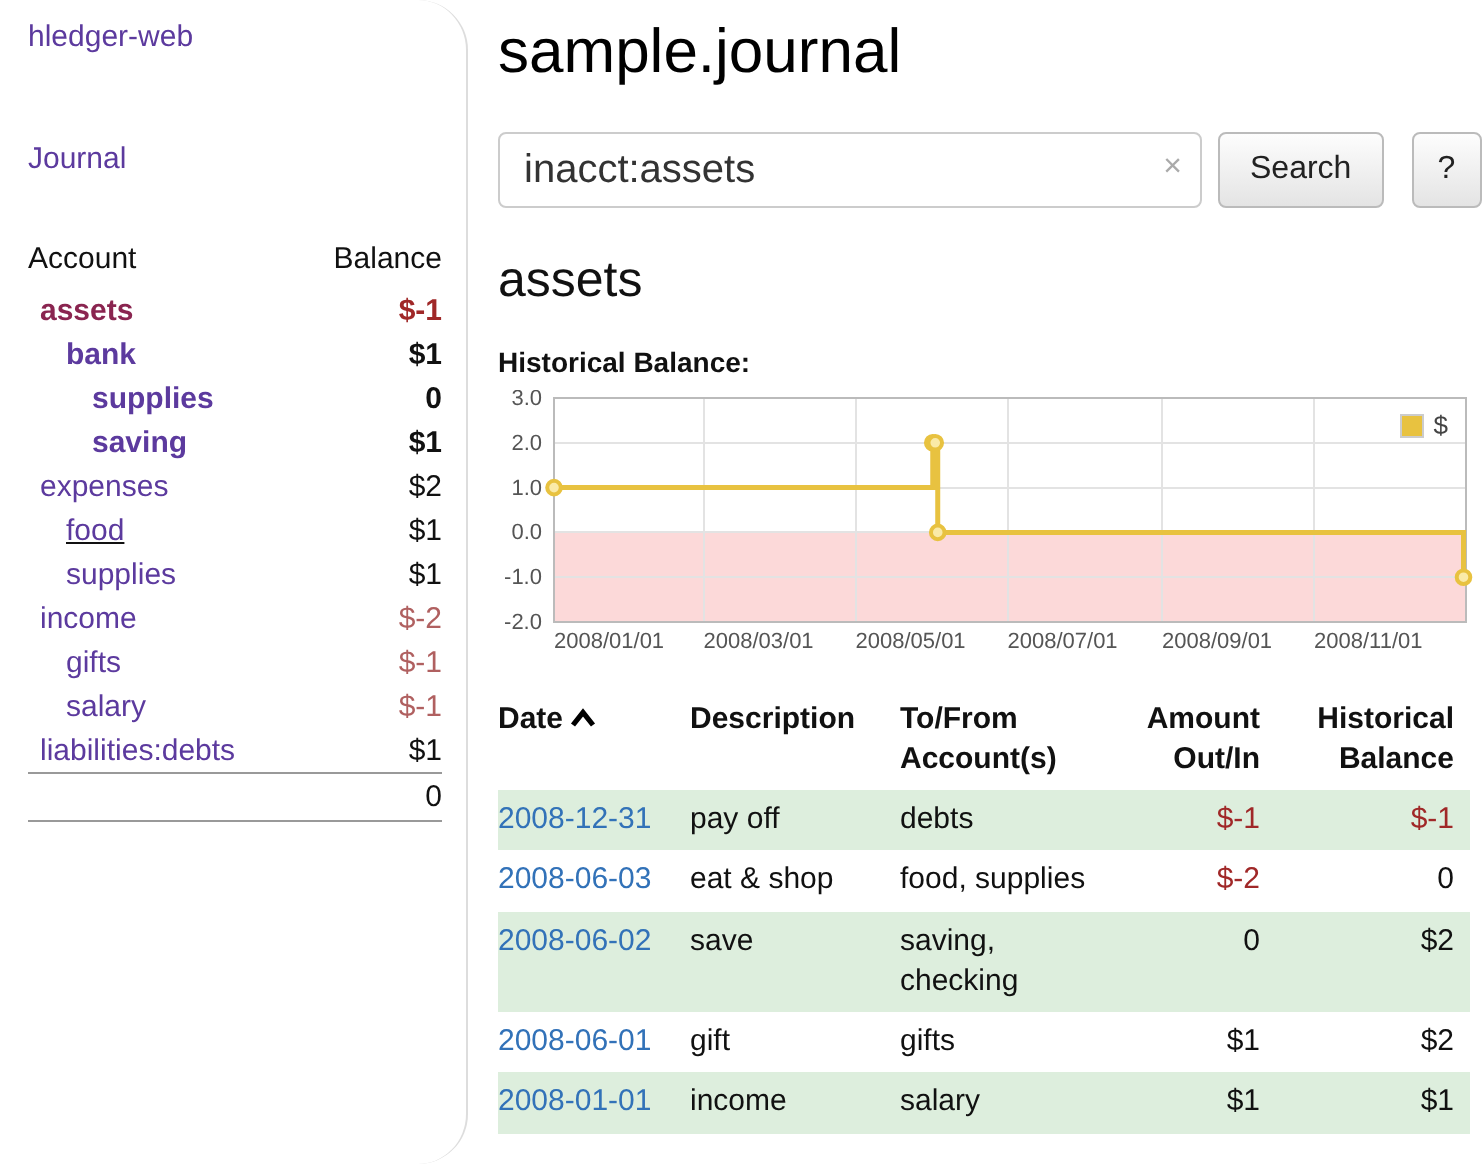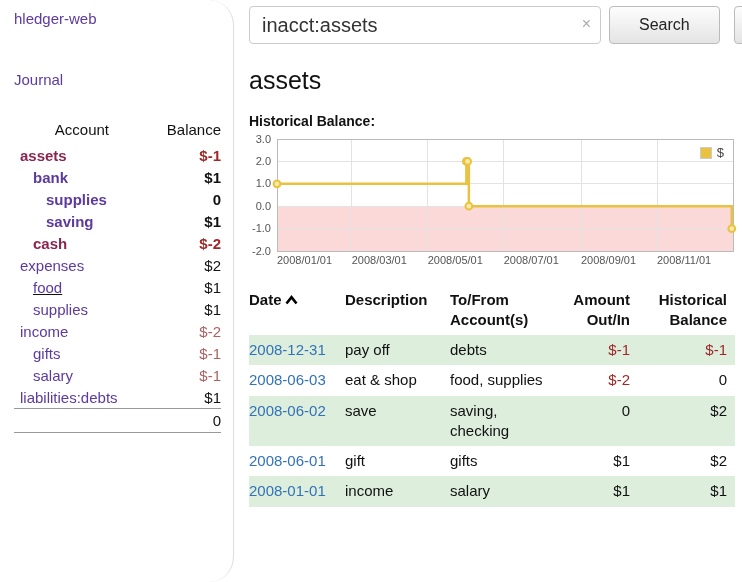--- a/index.html
+++ b/index.html
@@ -14,21 +14,21 @@
   
   .sidebar {
     flex:0 0 234px; width:234px; height:100%;
     border-right:1px solid #ddd;
     padding:10px 12px 0 14px;
     border-radius:25px;
   }
   .applink { display:block; color:var(--purple); text-decoration:none; font-size:15px; margin-bottom:44px; }
   .journallink { display:block; color:var(--purple); text-decoration:none; font-size:15px; margin-bottom:30px; }
   table.accounts { width:100%; border-collapse:collapse; font-size:15px; }
-  .accounts th { font-weight:400; text-align:center; padding:3px 0 6px 0; }
+  .accounts th { font-weight:400; text-align:left; padding:3px 0 6px 0; }
   .accounts th.r { text-align:right; }
   .accounts td { padding:2.5px 0; }
   .accounts td.bal { text-align:right; }
   .accounts tr.bold { font-weight:bold; }
   a.acct { color:var(--purple); text-decoration:none; }
   a.acct.current { color:var(--maroon); }
   .accounts td.bal.neg { color:var(--neg); }
   .accounts tr:not(.bold) td.bal.neg { color:var(--negmuted); }
   .accounts tfoot td { border-top:1px solid #999; border-bottom:1px solid #999; padding:3px 0; }
 
@@ -37,21 +37,21 @@
   h1.title { font-size:31px; font-weight:400; margin:2px 0 22px 0; color:#000; }
   .search-row { display:flex; align-items:center; margin-bottom:22px; }
   .search-box { position:relative; width:352px; }
   .search-box input {
     width:100%; height:38px; border:1px solid #ccc; border-radius:4px;
     padding:6px 28px 6px 12px; font-size:20px; color:#333;
     font-family:"Liberation Sans", sans-serif; outline:none;
   }
   .clear-x { position:absolute; right:10px; top:9px; color:#aaa; font-size:16px; cursor:pointer; }
   .btn {
-    margin-left:8px; height:38px; padding:0 29px; font-size:16px; color:#222;
+    margin-left:8px; height:38px; padding:0 15px; font-size:16px; color:#222;
     border:1px solid #bbb; border-radius:4px;
     background:linear-gradient(#fdfdfd,#e4e4e4);
     font-family:"Liberation Sans", sans-serif; cursor:pointer;
   }
   .btn.help { margin-left:14px; padding:0 12px; }
   h2.acct-head { font-size:25px; font-weight:400; margin:2px 0 18px 0; }
   .chart-label { font-weight:bold; font-size:14px; margin:0 0 6px 0; }
 
   
   .chart-wrap { position:relative; width:488px; margin-bottom:16px; }
@@ -98,24 +98,20 @@
             <td class="bal">$1</td>
           </tr>
           <tr class="bold">
             <td style="padding-left: 32px;"><a class="acct">supplies</a></td>
             <td class="bal">0</td>
           </tr>
           <tr class="bold">
             <td style="padding-left: 32px;"><a class="acct">saving</a></td>
             <td class="bal">$1</td>
           </tr>
-          <tr class="bold">
-            <td style="padding-left: 19px;"><a class="acct current">cash</a></td>
-            <td class="bal neg">$-2</td>
-          </tr>
           <tr>
             <td style="padding-left: 6px;"><a class="acct">expenses</a></td>
             <td class="bal">$2</td>
           </tr>
           <tr>
             <td style="padding-left: 19px; text-decoration: underline;"><a class="acct">food</a></td>
             <td class="bal">$1</td>
           </tr>
           <tr>
             <td style="padding-left: 19px;"><a class="acct">supplies</a></td>
@@ -141,20 +137,21 @@
       <tfoot>
         <tr>
           <td></td>
           <td class="bal">0</td>
         </tr>
       </tfoot>
     </table>
   </aside>
 
   <main class="main">
+    <h1 class="title">sample.journal</h1>
 
     <div class="search-row">
       <div class="search-box">
         <input type="text" value="inacct:assets" style="">
         <span class="clear-x">×</span>
       </div>
       <button class="btn">Search</button>
       <button class="btn help">?</button>
     </div>
 

